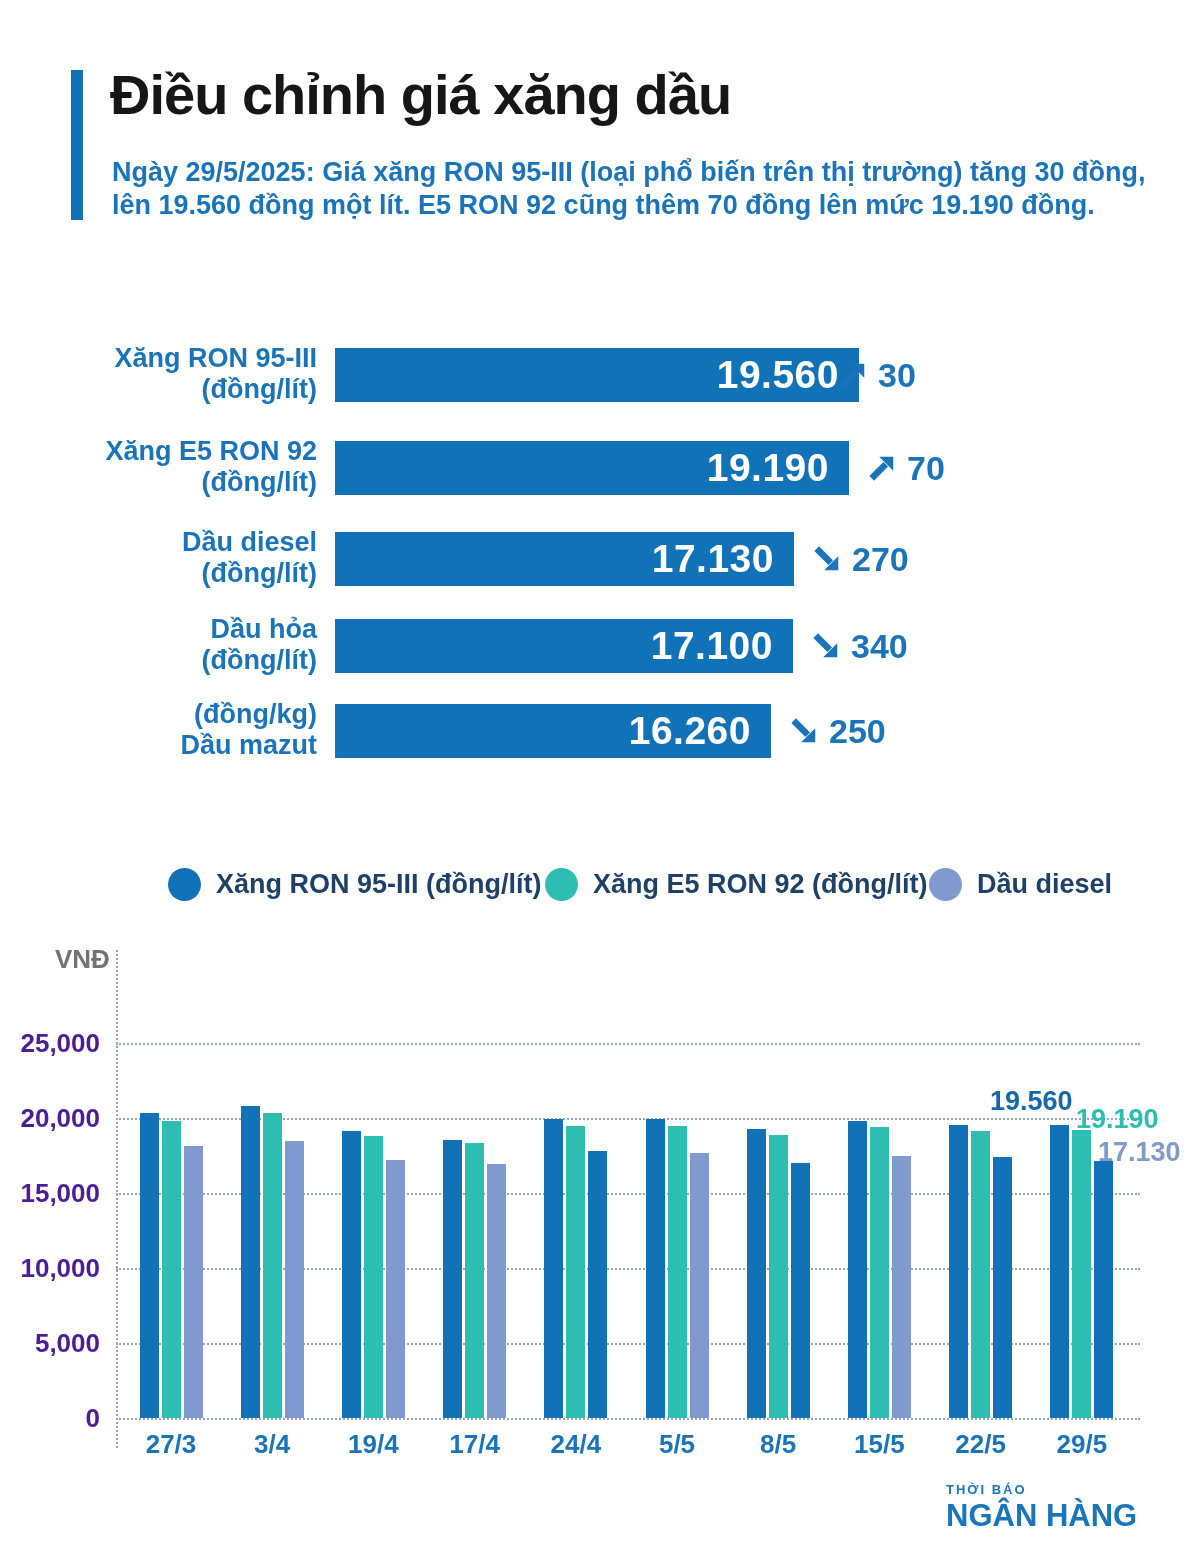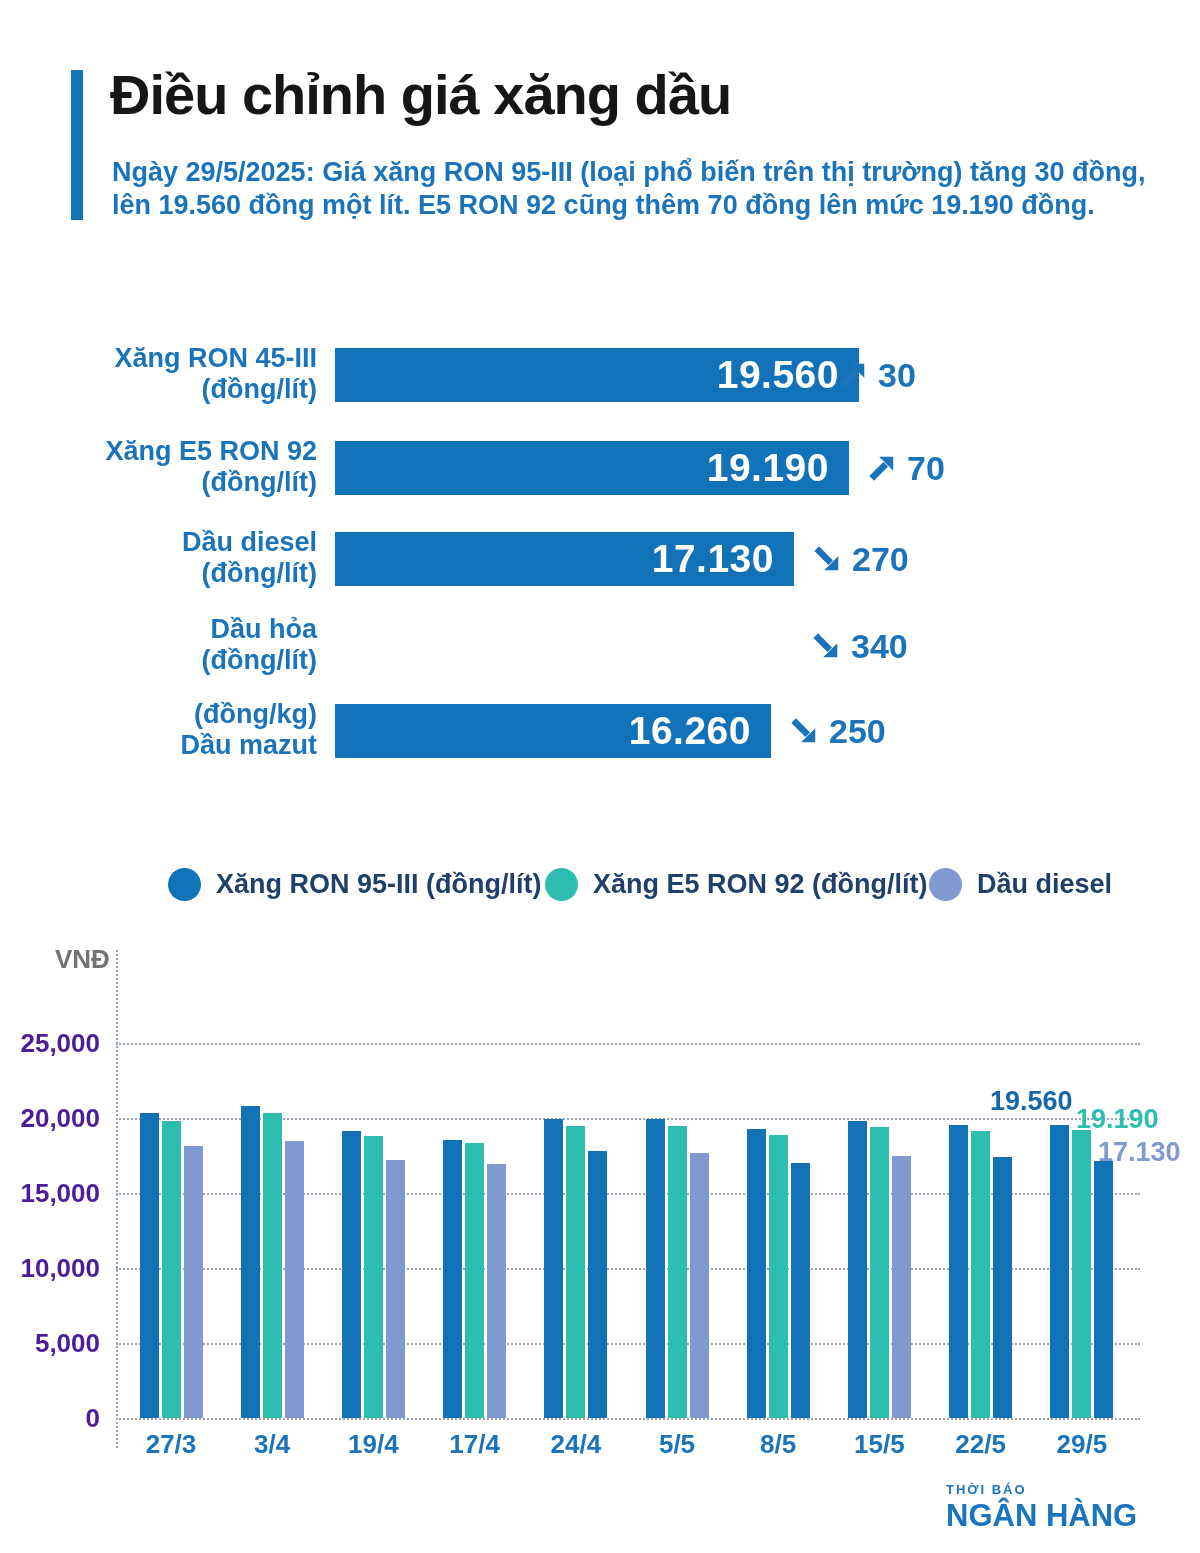--- a/index.html
+++ b/index.html
@@ -55,21 +55,21 @@
   <div class="accent-bar"></div>
   <div class="title">Điều chỉnh giá xăng dầu</div>
   <div class="subtitle">
     <div>Ngày 29/5/2025: Giá xăng RON 95-III (loại phổ biến trên thị trường) tăng 30 đồng,</div>
     <div>lên 19.560 đồng một lít. E5 RON 92 cũng thêm 70 đồng lên mức 19.190 đồng.</div>
   </div>
 
   <div id="price-bars">
       <div class="pb-row" style="top: 348px;">
         <div class="pb-label">
-          <div>Xăng RON 45-III</div>
+          <div>Xăng RON 95-III</div>
           <div>(đồng/lít)</div>
         </div>
         <div class="pb-bar" style="width: 524px;">
           <div class="pb-value">19.560</div>
         </div>
         <div class="pb-change" style="left: 838px;">
           <svg width="30" height="30" viewBox="0 0 32 32">
             <path d="M5 27 L20 12" stroke="#1B74BA" stroke-width="7" fill="none"></path>
             <path d="M13 4 L28 4 L28 19 Z" fill="#1B74BA"></path>
           </svg>
@@ -105,20 +105,23 @@
             <path d="M5 5 L20 20" stroke="#1B74BA" stroke-width="7" fill="none"></path>
             <path d="M13 28 L28 28 L28 13 Z" fill="#1B74BA"></path>
           </svg>
           <div class="pb-change-num">270</div>
         </div>
       </div>
       <div class="pb-row" style="top: 619px;">
         <div class="pb-label">
           <div>Dầu hỏa</div>
           <div>(đồng/lít)</div>
+        </div>
+        <div class="pb-bar" style="width: 458px;">
+          <div class="pb-value">17.100</div>
         </div>
         <div class="pb-change" style="left: 811px;">
           <svg width="30" height="30" viewBox="0 0 32 32">
             <path d="M5 5 L20 20" stroke="#1B74BA" stroke-width="7" fill="none"></path>
             <path d="M13 28 L28 28 L28 13 Z" fill="#1B74BA"></path>
           </svg>
           <div class="pb-change-num">340</div>
         </div>
       </div>
       <div class="pb-row" style="top: 704px;">

